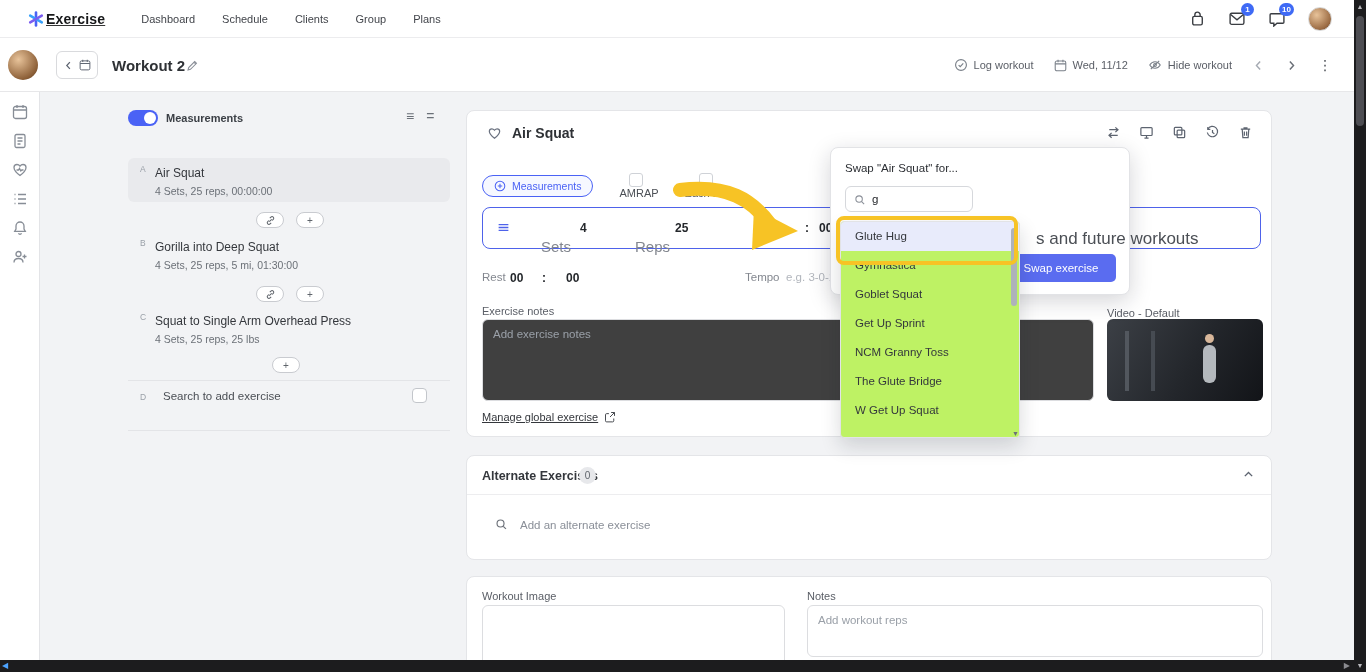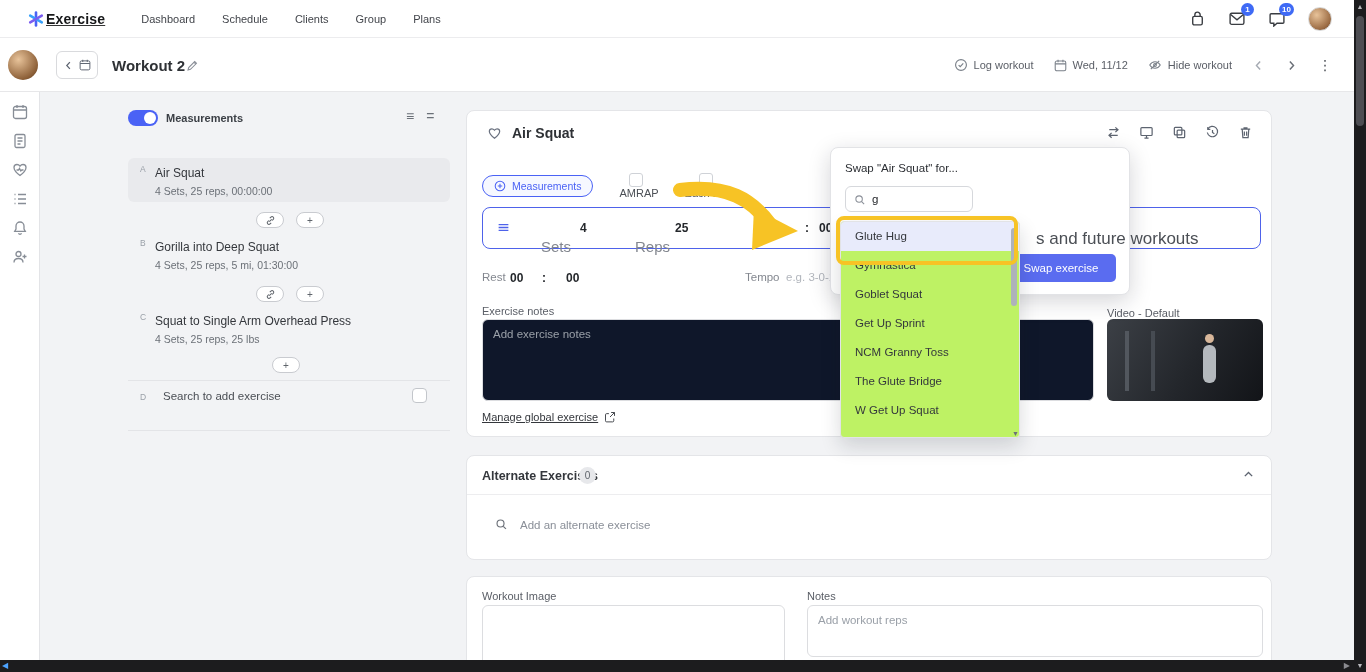--- a/index.html
+++ b/index.html
@@ -85,21 +85,21 @@
   .cbgroup { display:flex; align-items:center;flex-direction:column; }
   .bluerow { position:absolute; left:15px; top:96px; width:779px; height:42px; border:1.5px solid #4e62ea;
              border-radius:8px; background:#fff; }
   .br-lab { position:absolute; font-size:15px; color:#83878f; top:30px; }
   .br-val { position:absolute; font-size:12px; color:#25282c; top:13px; font-weight:bold; }
   .restrow { position:absolute; top:160px; left:0; width:100%; height:16px; }
   .rr-lab { position:absolute; font-size:11.5px; color:#83878f; }
   .rr-val { position:absolute; font-size:12px; color:#25282c; font-weight:bold; }
   .field-label { font-size:11px; color:#5a5e66; }
   .notesbox { position:absolute; left:15px; top:208px; width:612px; height:82px; border:1px solid #dcdde0;
-              border-radius:6px; background:#0f172a; cursor:text; }
+              border-radius:6px; background:#404040; cursor:text; }
   .placeholder { position:absolute; left:10px; top:8px; font-size:11.5px; color:#9aa0a8; }
   .manage-link { position:absolute; left:15px; top:300px; display:flex; gap:6px; align-items:center;
                  font-size:11px; color:#34373c; text-decoration:underline; cursor:pointer; }
   .videolabel { position:absolute; left:640px; top:196px; }
   .videothumb { position:absolute; left:640px; top:208px; width:156px; height:82px; border-radius:6px;
                 background:linear-gradient(120deg,#3c4046 0%, #23262b 55%, #121418 100%); overflow:hidden; cursor:pointer;}
   .vt-person-body { position:absolute; left:96px; top:26px; width:13px; height:38px; border-radius:6px;
                     background:#cfd3d8; opacity:.85; }
   .vt-person-head { position:absolute; left:98px; top:15px; width:9px; height:9px; border-radius:50%; background:#d8b79a; }
   .vt-rack { position:absolute; left:18px; top:12px; width:4px; height:60px; background:#52575e; }

